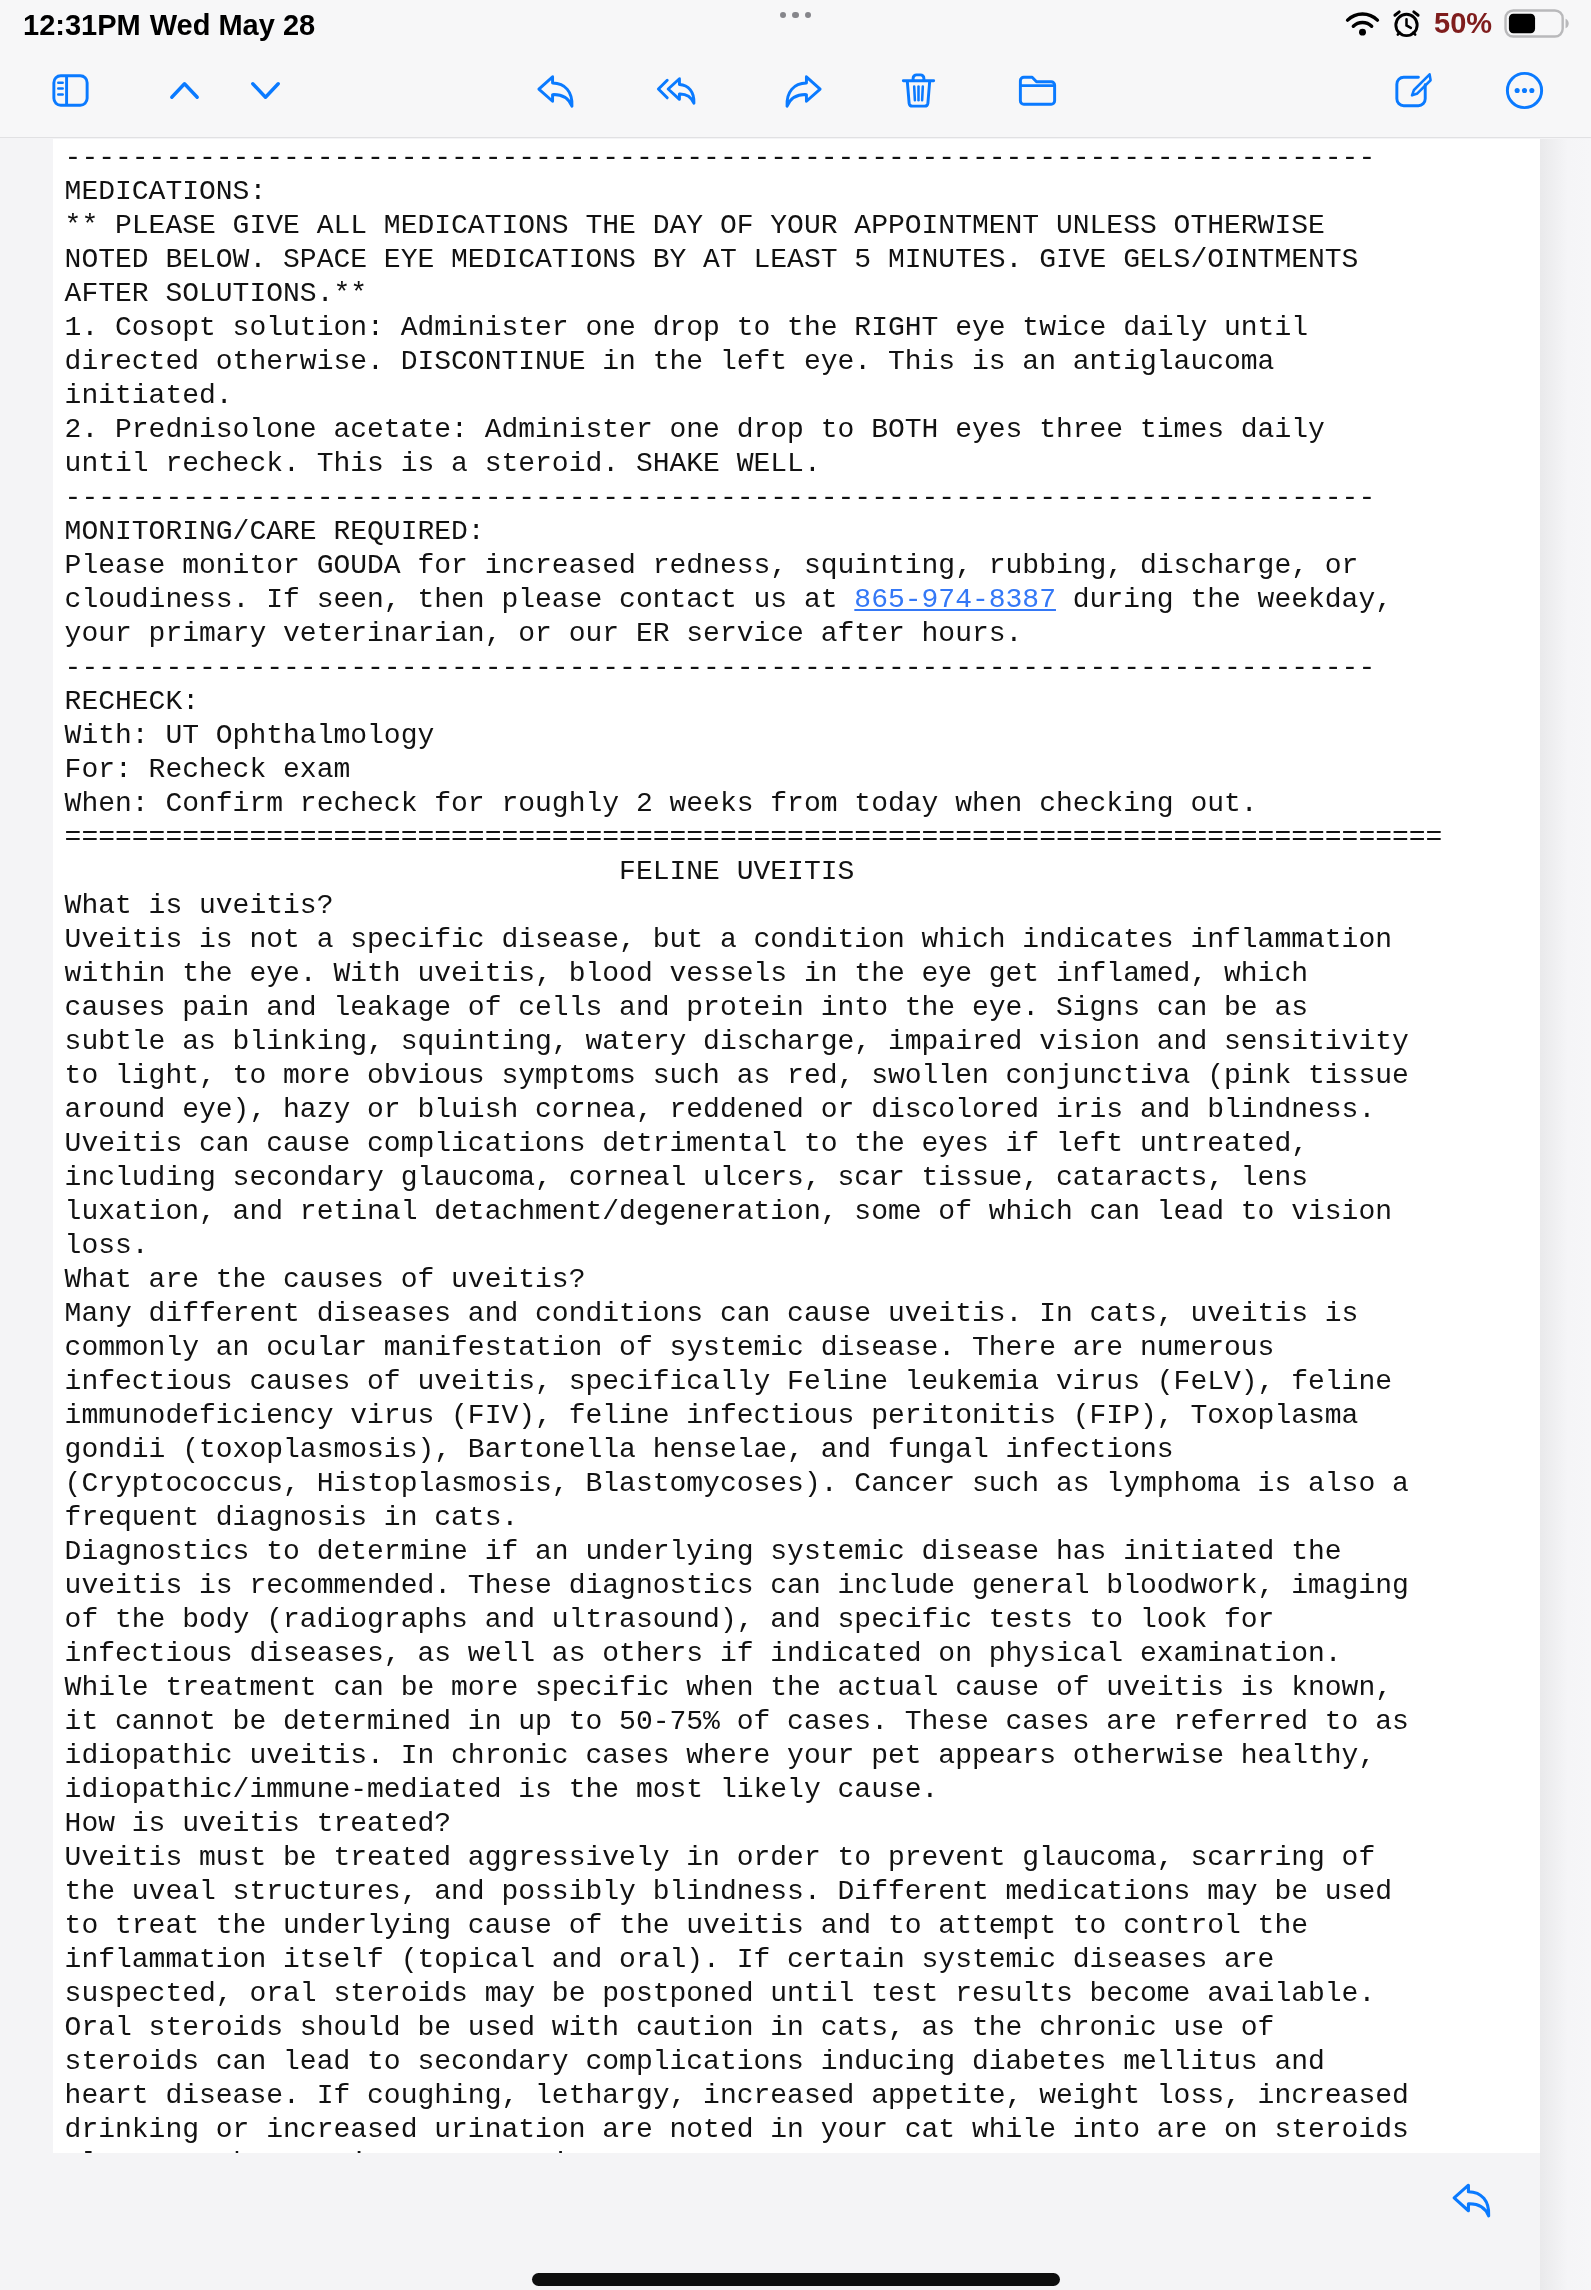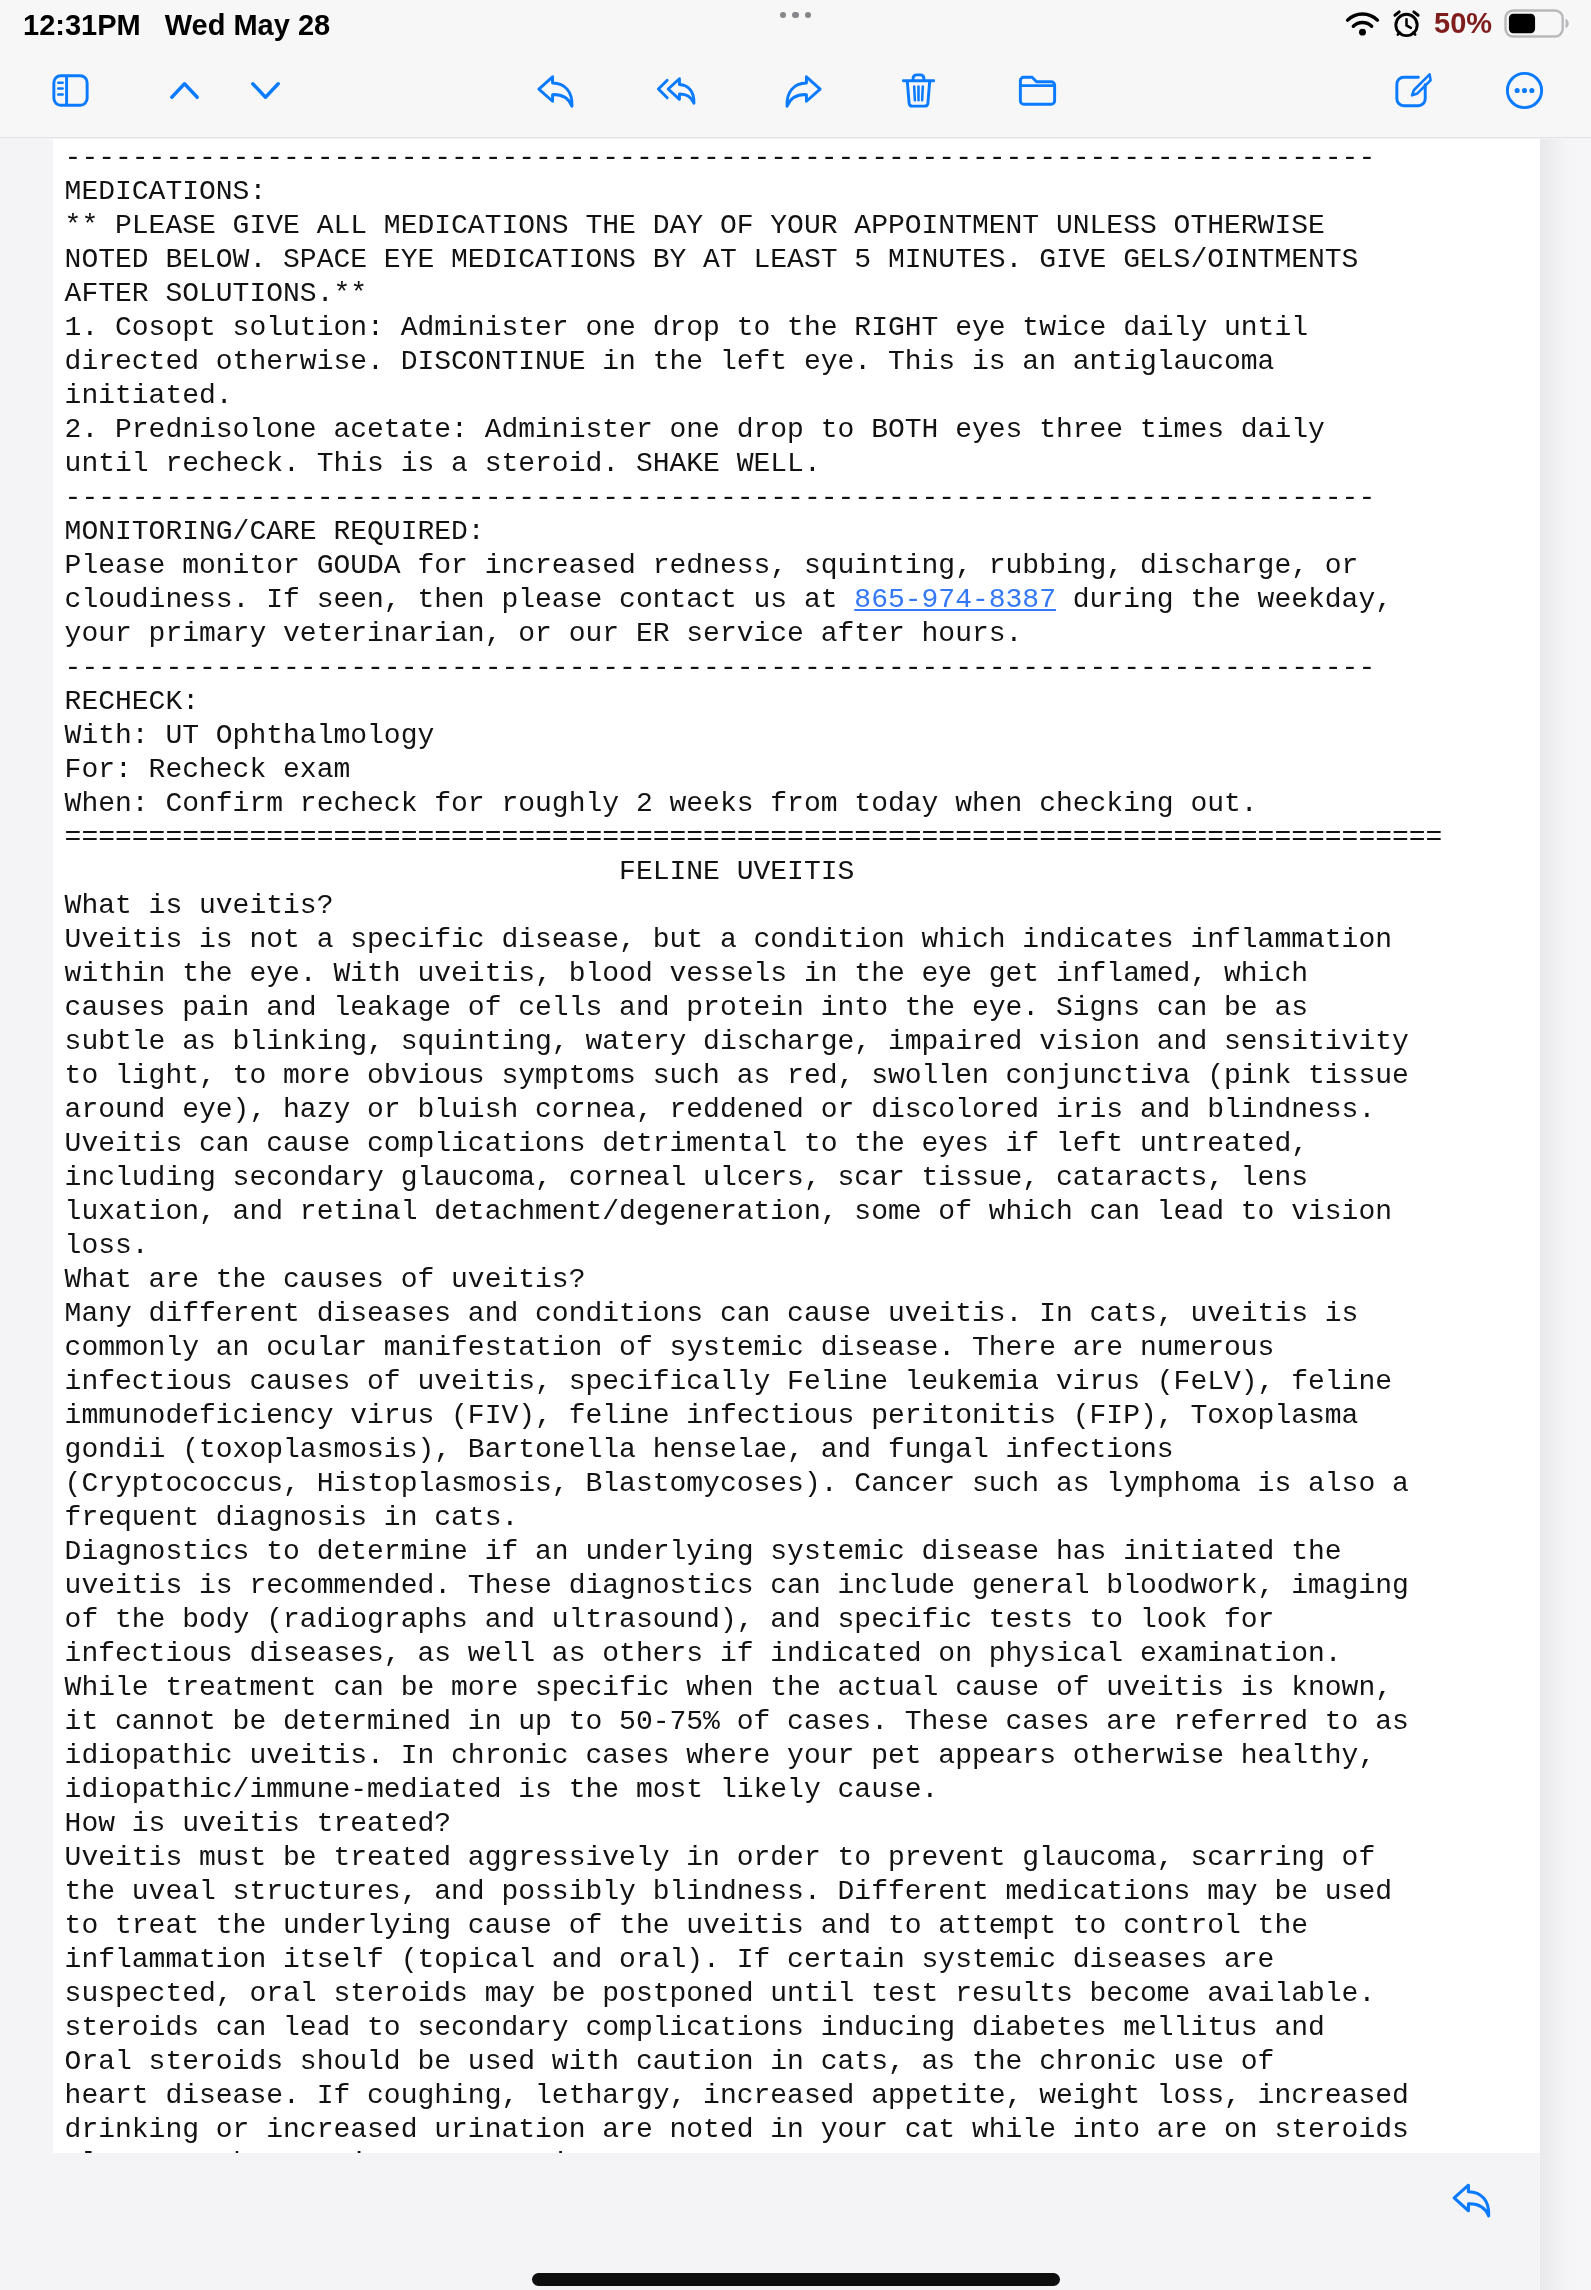--- a/index.html
+++ b/index.html
@@ -8,21 +8,21 @@
   body {
     width:1591px; height:2290px; position:relative; overflow:hidden;
     background:#f4f4f6; font-family:"Liberation Sans", sans-serif;
   }
   
   .chrome-top {
     position:absolute; top:0; left:0; width:1591px; height:138px;
     background:#f7f7f8; border-bottom:1px solid #e1e1e3;
   }
   .status-left {
-    position:absolute; top:8.7px; left:23px; display:flex; gap:24px;
+    position:absolute; top:8.7px; left:23px; display:flex; gap:9px;
     font-size:29px; font-weight:600; color:#000;
   }
   .mt-dots {
     position:absolute; top:11.6px; left:50%; transform:translateX(-50%);
     display:flex; gap:5.8px;
   }
   .mt-dots i { width:6.8px; height:6.8px; border-radius:50%; background:#86868b; }
   .status-right {
     position:absolute; top:6.8px; right:21.3px; display:flex; align-items:center; gap:11.6px;
     font-size:29px; font-weight:600; color:#7f1d1d;
@@ -220,22 +220,22 @@
       <div class="line">While treatment can be more specific when the actual cause of uveitis is known,</div>
       <div class="line">it cannot be determined in up to 50-75% of cases. These cases are referred to as</div>
       <div class="line">idiopathic uveitis. In chronic cases where your pet appears otherwise healthy,</div>
       <div class="line">idiopathic/immune-mediated is the most likely cause.</div>
       <div class="line">How is uveitis treated?</div>
       <div class="line">Uveitis must be treated aggressively in order to prevent glaucoma, scarring of</div>
       <div class="line">the uveal structures, and possibly blindness. Different medications may be used</div>
       <div class="line">to treat the underlying cause of the uveitis and to attempt to control the</div>
       <div class="line">inflammation itself (topical and oral). If certain systemic diseases are</div>
       <div class="line">suspected, oral steroids may be postponed until test results become available.</div>
+      <div class="line">Oral steroids should be used with caution in cats, as the chronic use of</div>
       <div class="line">steroids can lead to secondary complications inducing diabetes mellitus and</div>
-      <div class="line">Oral steroids should be used with caution in cats, as the chronic use of</div>
       <div class="line">heart disease. If coughing, lethargy, increased appetite, weight loss, increased</div>
       <div class="line">drinking or increased urination are noted in your cat while into are on steroids</div>
       <div class="line">please seek veterinary attention.</div>
     </div>
 </div>
 <div class="edge-shade"></div>
 
 <div class="footer-reply">
   <svg viewBox="0 0 46 46">
     <path d="M20 9 L6 21.5 L20 34 L20 27.2 C30 26.8 36.2 30.6 39.8 39 C40.6 24.6 33 15.6 20 15.4 Z" fill="none" stroke="currentColor" stroke-width="3" stroke-linejoin="round" stroke-linecap="round"></path>

